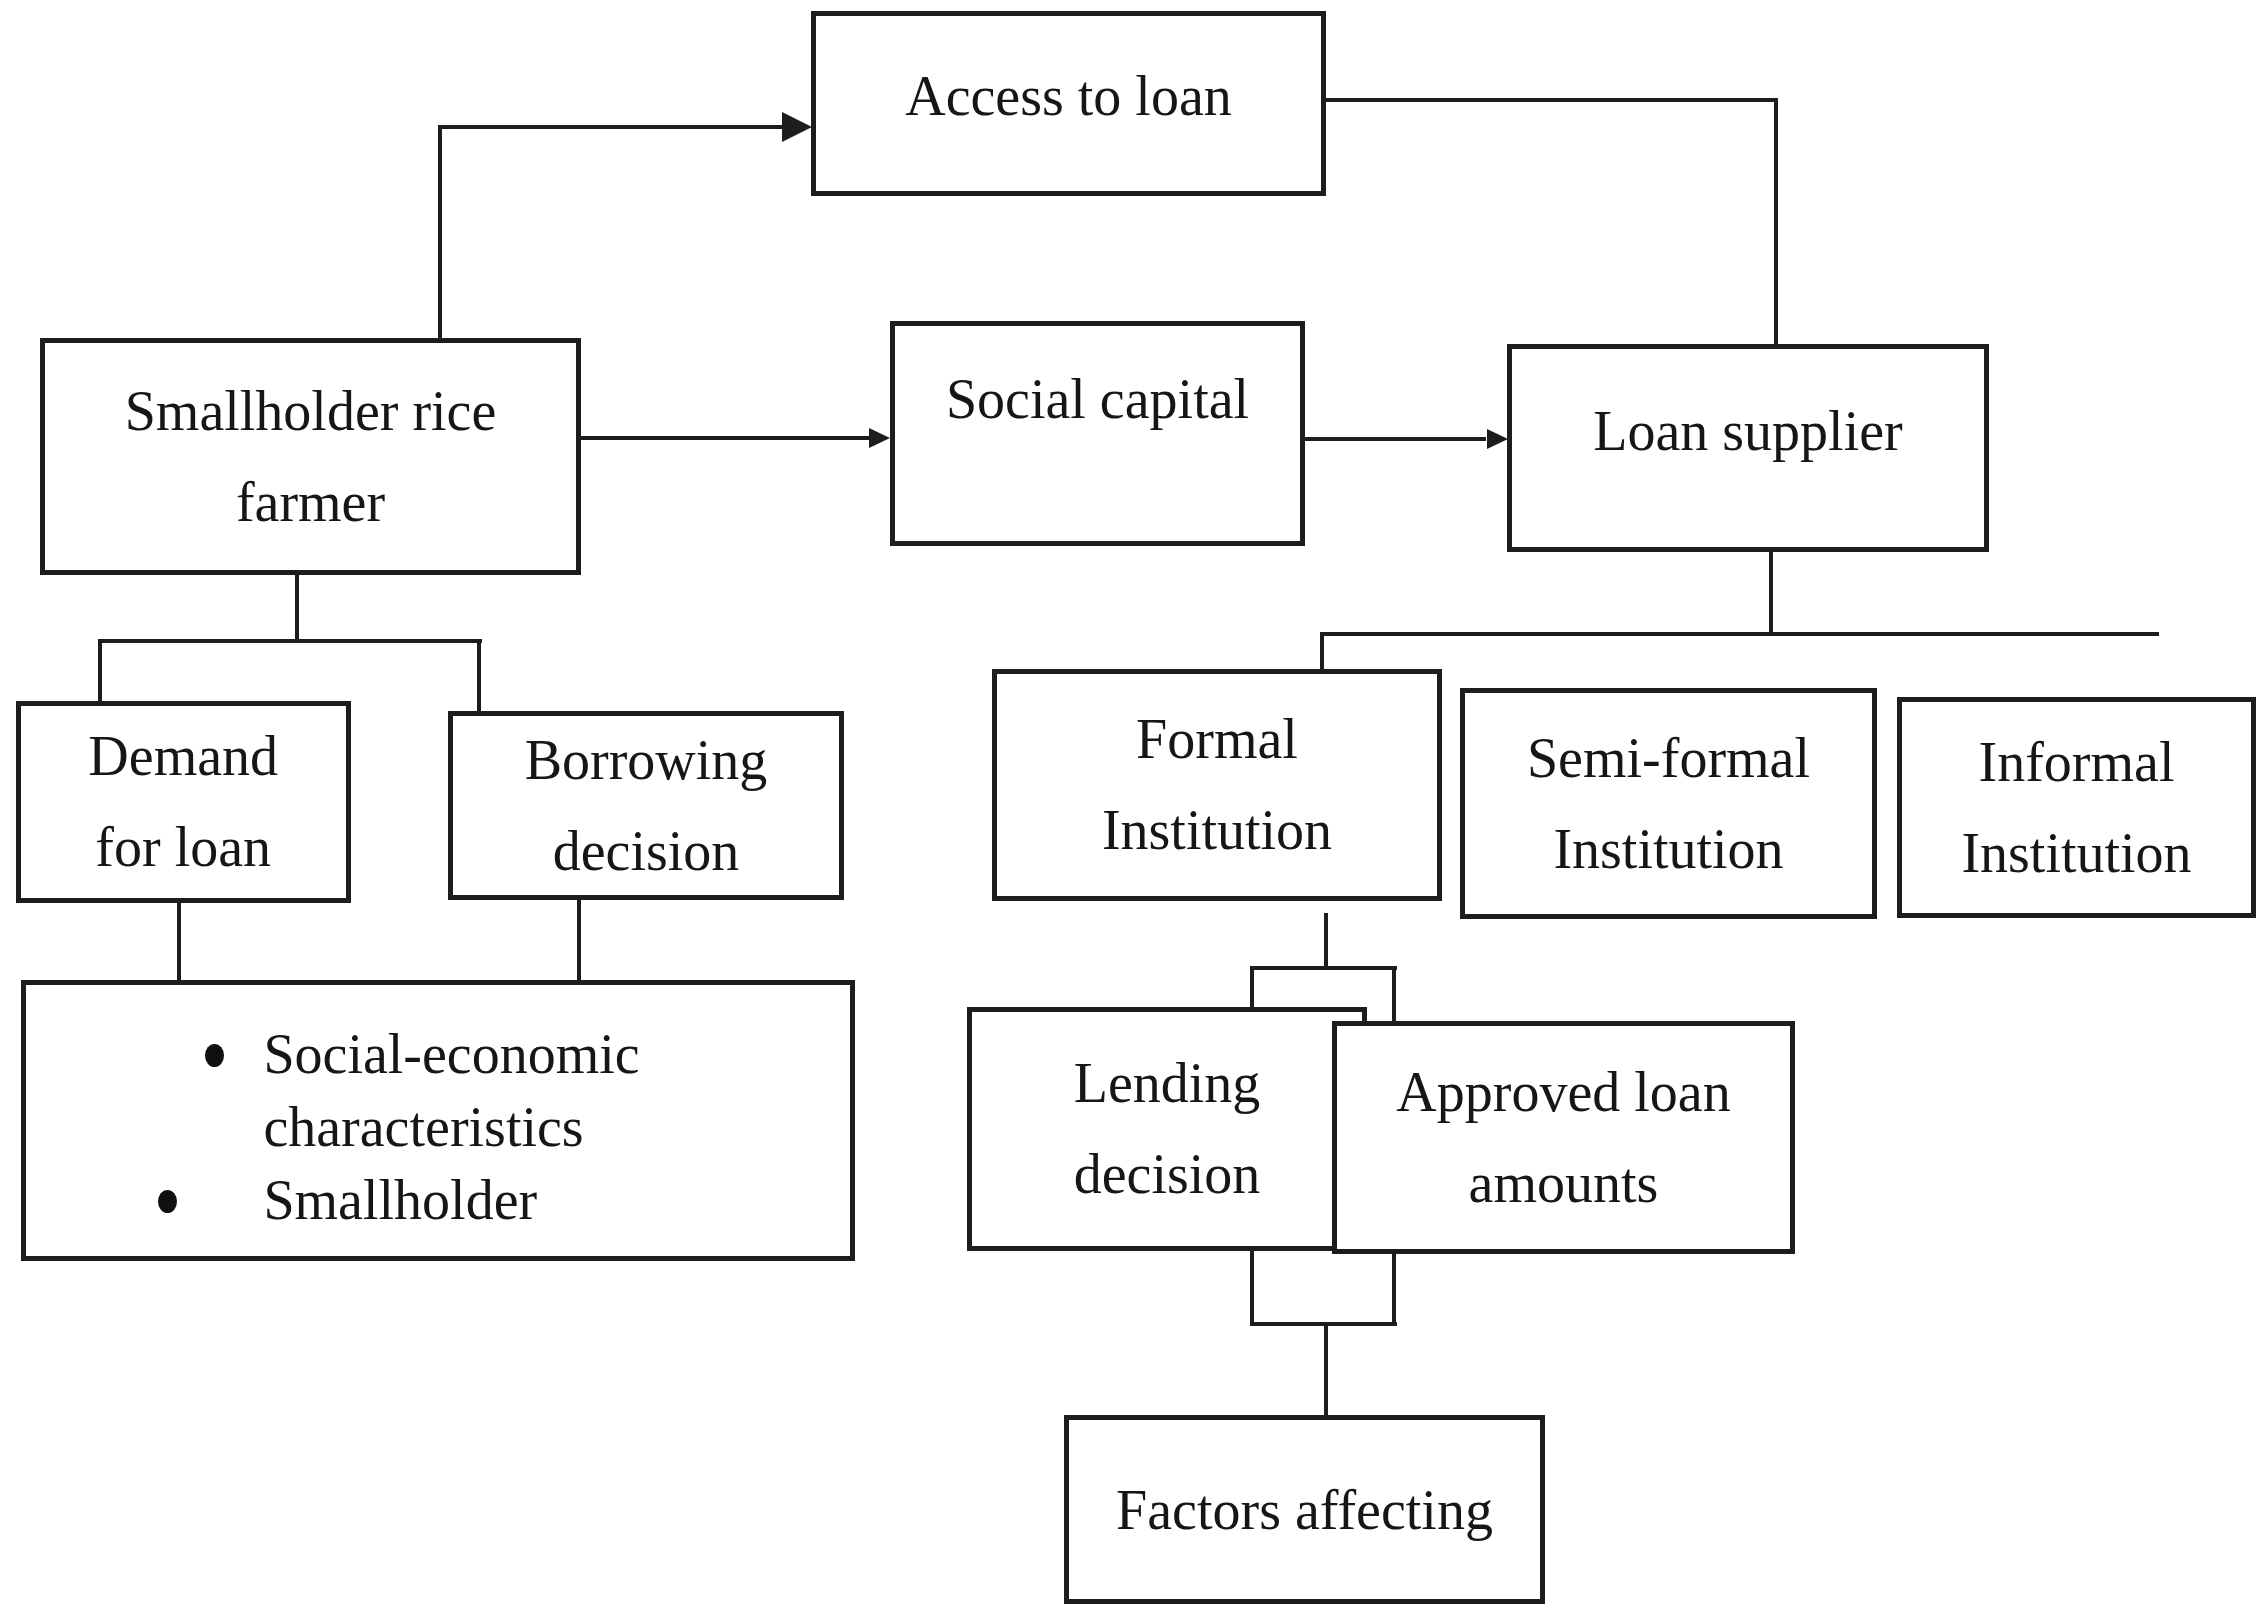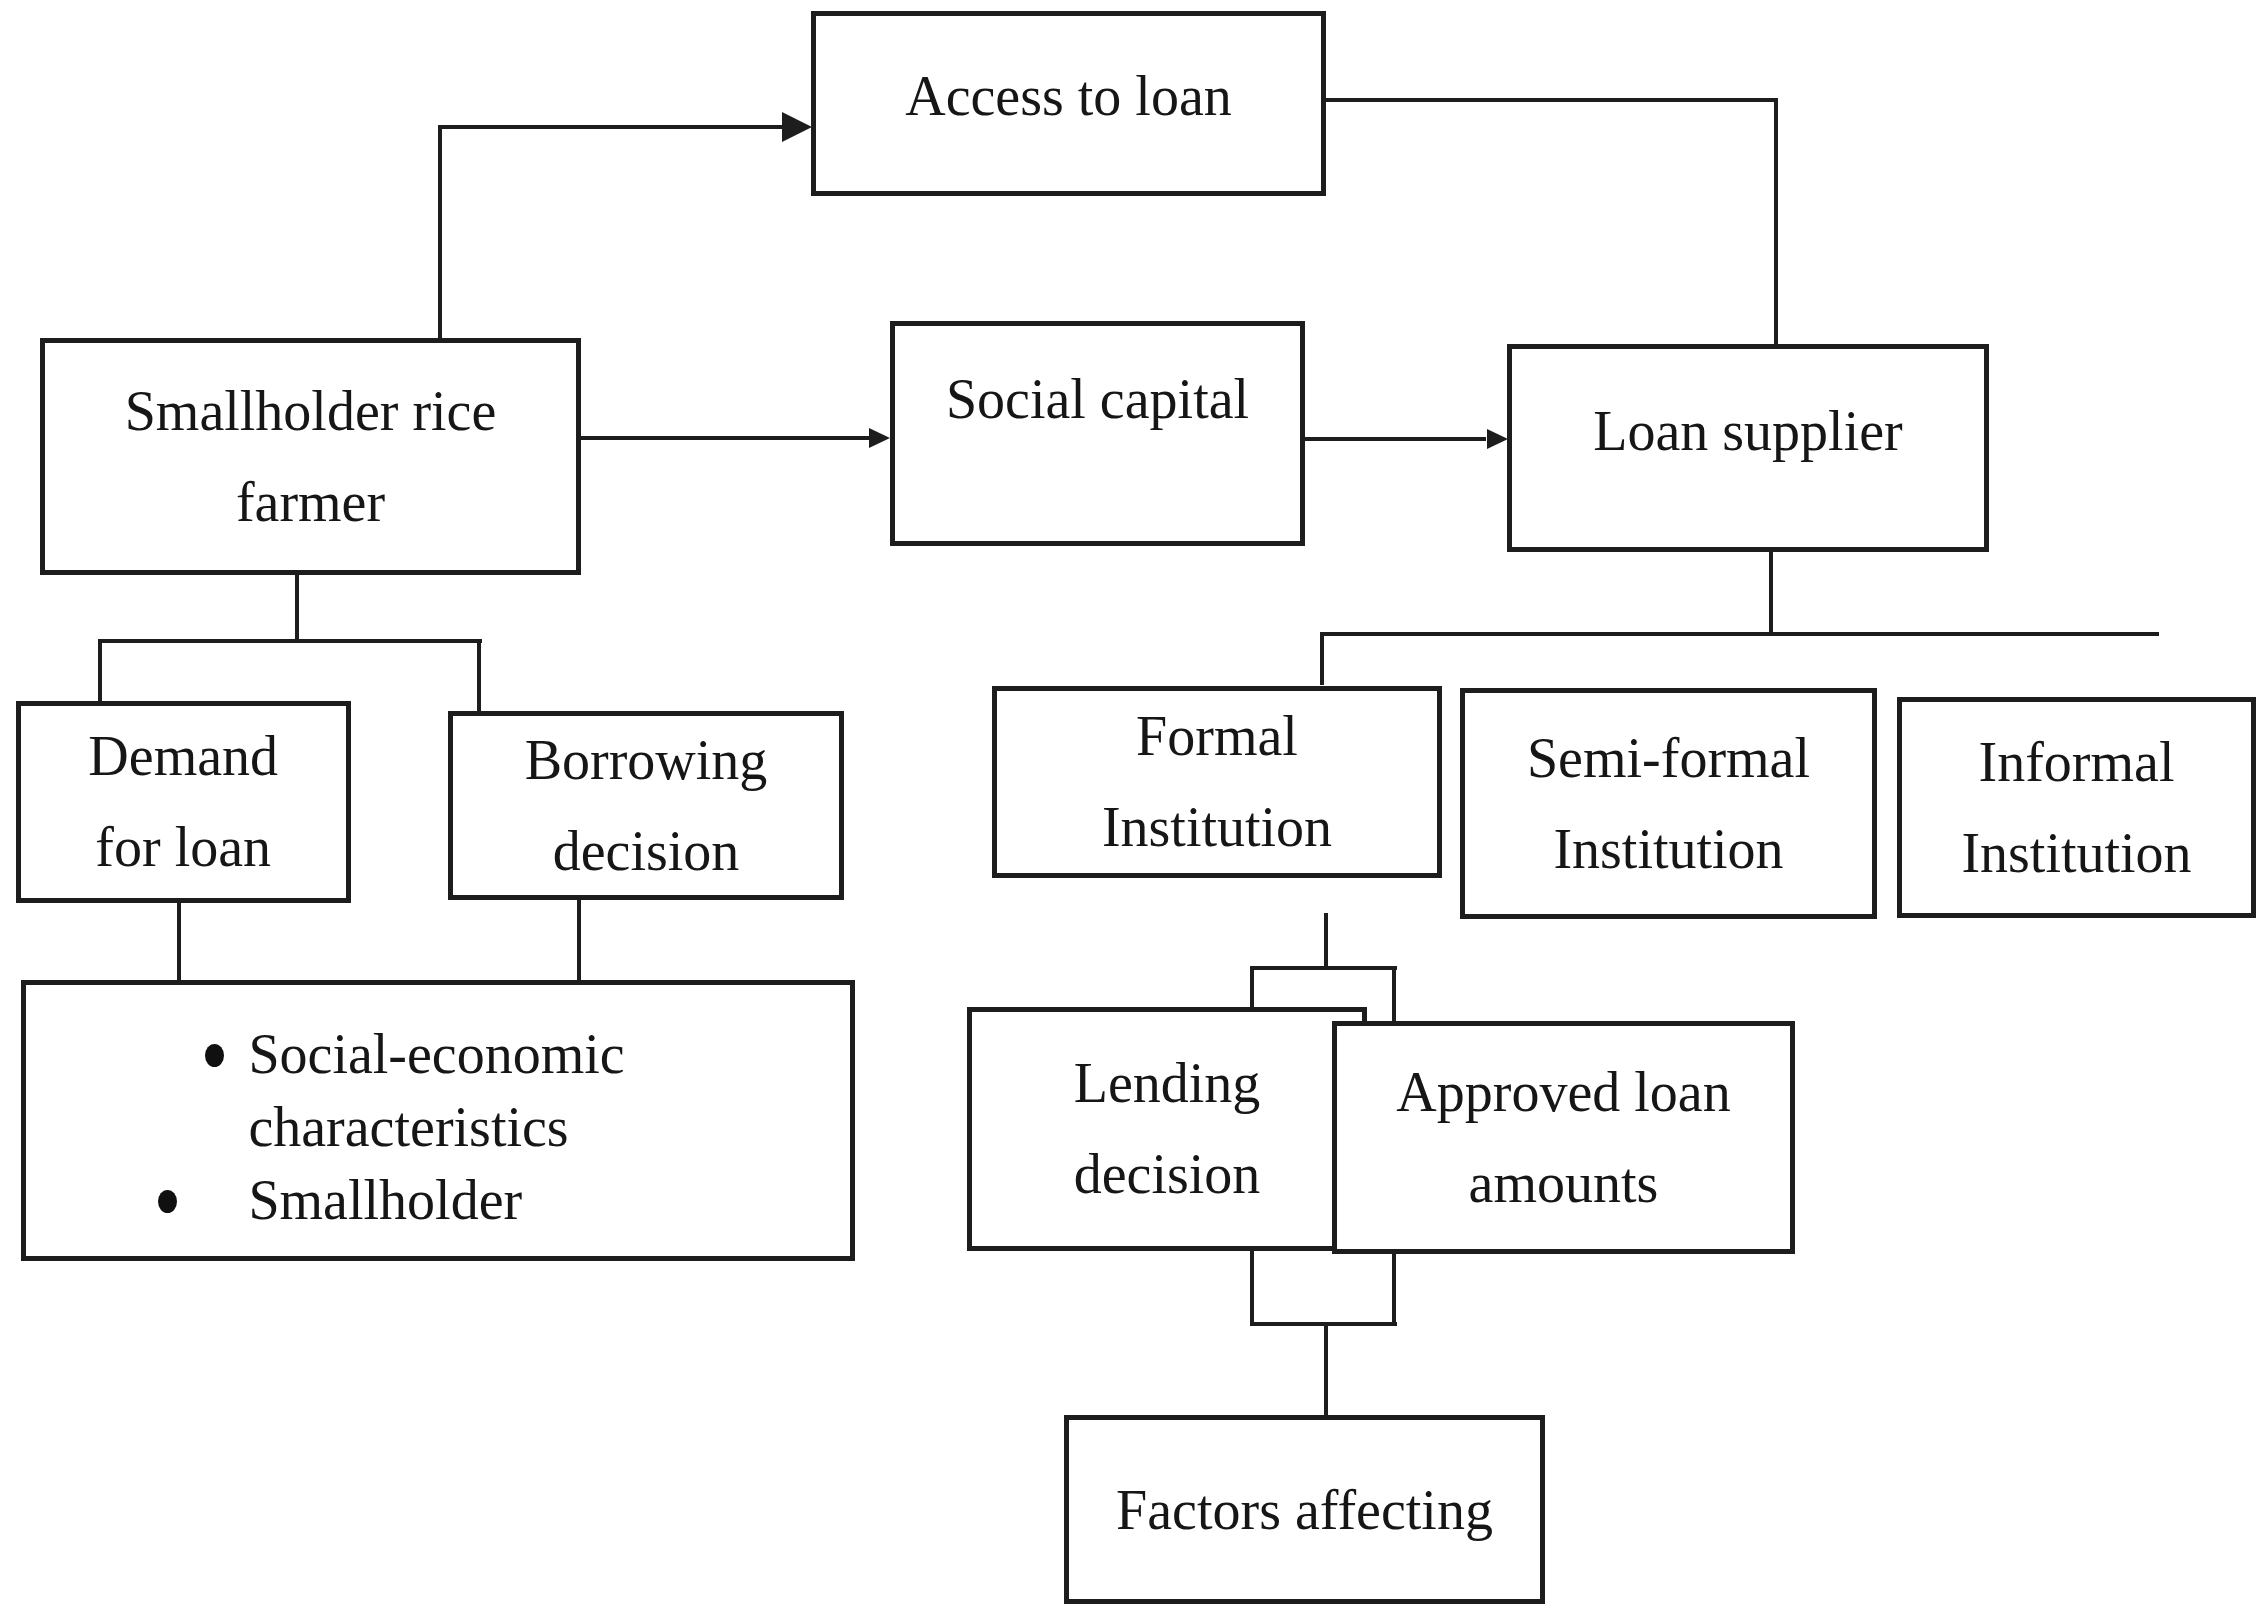--- a/index.html
+++ b/index.html
@@ -42,21 +42,21 @@
   }
   .bullets{
     justify-content:flex-start;
     align-items:flex-start;
     text-align:left;
     padding:33px 17.4px 0 179px;
     line-height:73px;
     white-space:normal;
   }
   .bullets ul{list-style:none;margin:0;padding:0;}
-  .bullets li{display:flex;align-items:flex-start;margin:0;}
+  .bullets li{display:flex;align-items:flex-start;margin:0;gap:15px;}
   .bullets .dot{
     flex:0 0 auto;
     width:19px;height:23px;
     border-radius:50%;
     background:#101010;
     margin:26px 24.4px 0 0;
   }
   .bullets li:nth-child(2) .dot{transform:translateX(-47px);}
   .bullets .li-text{display:block;width:454px;}
 </style>
@@ -133,21 +133,21 @@
         <span class="dot"></span>
         <span class="li-text">Social-economic characteristics</span>
       </li>
       <li>
         <span class="dot"></span>
         <span class="li-text">Smallholder</span>
       </li>
     </ul>
   </div>
 
-  <div class="box" style="left:992px;top:686px;width:450px;height:192px">
+  <div class="box" style="left:992px;top:669px;width:450px;height:232px">
     <span>Formal</span>
     <span>Institution</span>
   </div>
 
   <div class="box" style="left:1460px;top:688px;width:417px;height:231px">
     <span>Semi-formal</span>
     <span>Institution</span>
   </div>
 
   <div class="box" style="left:1897px;top:697px;width:359px;height:221px">

